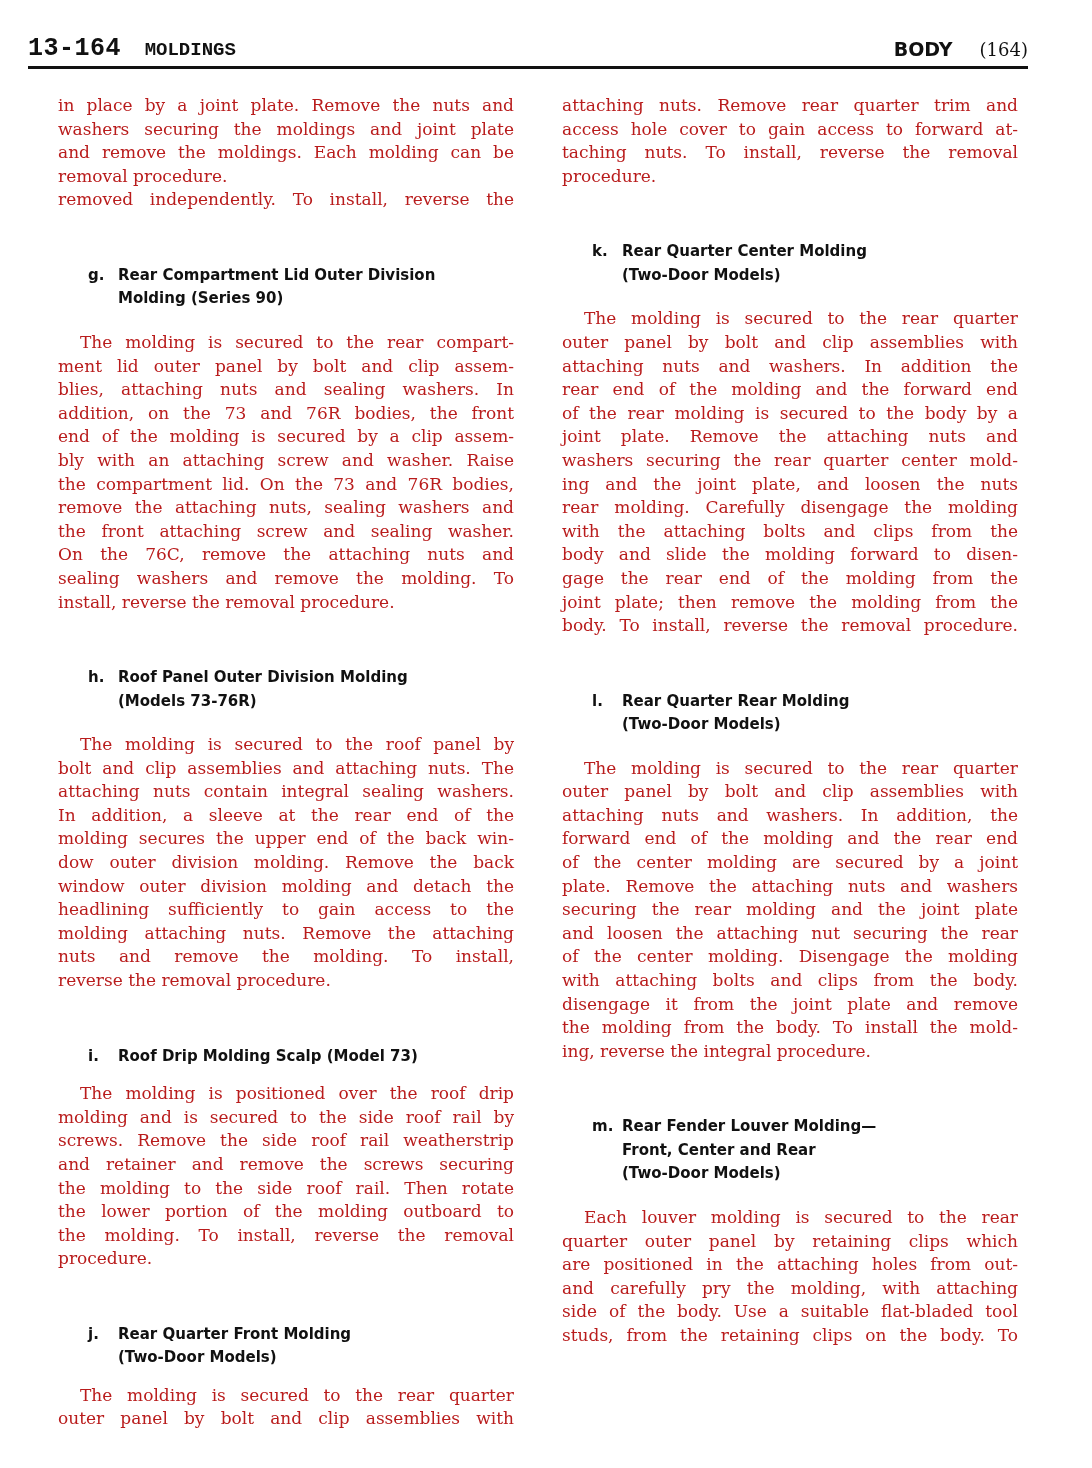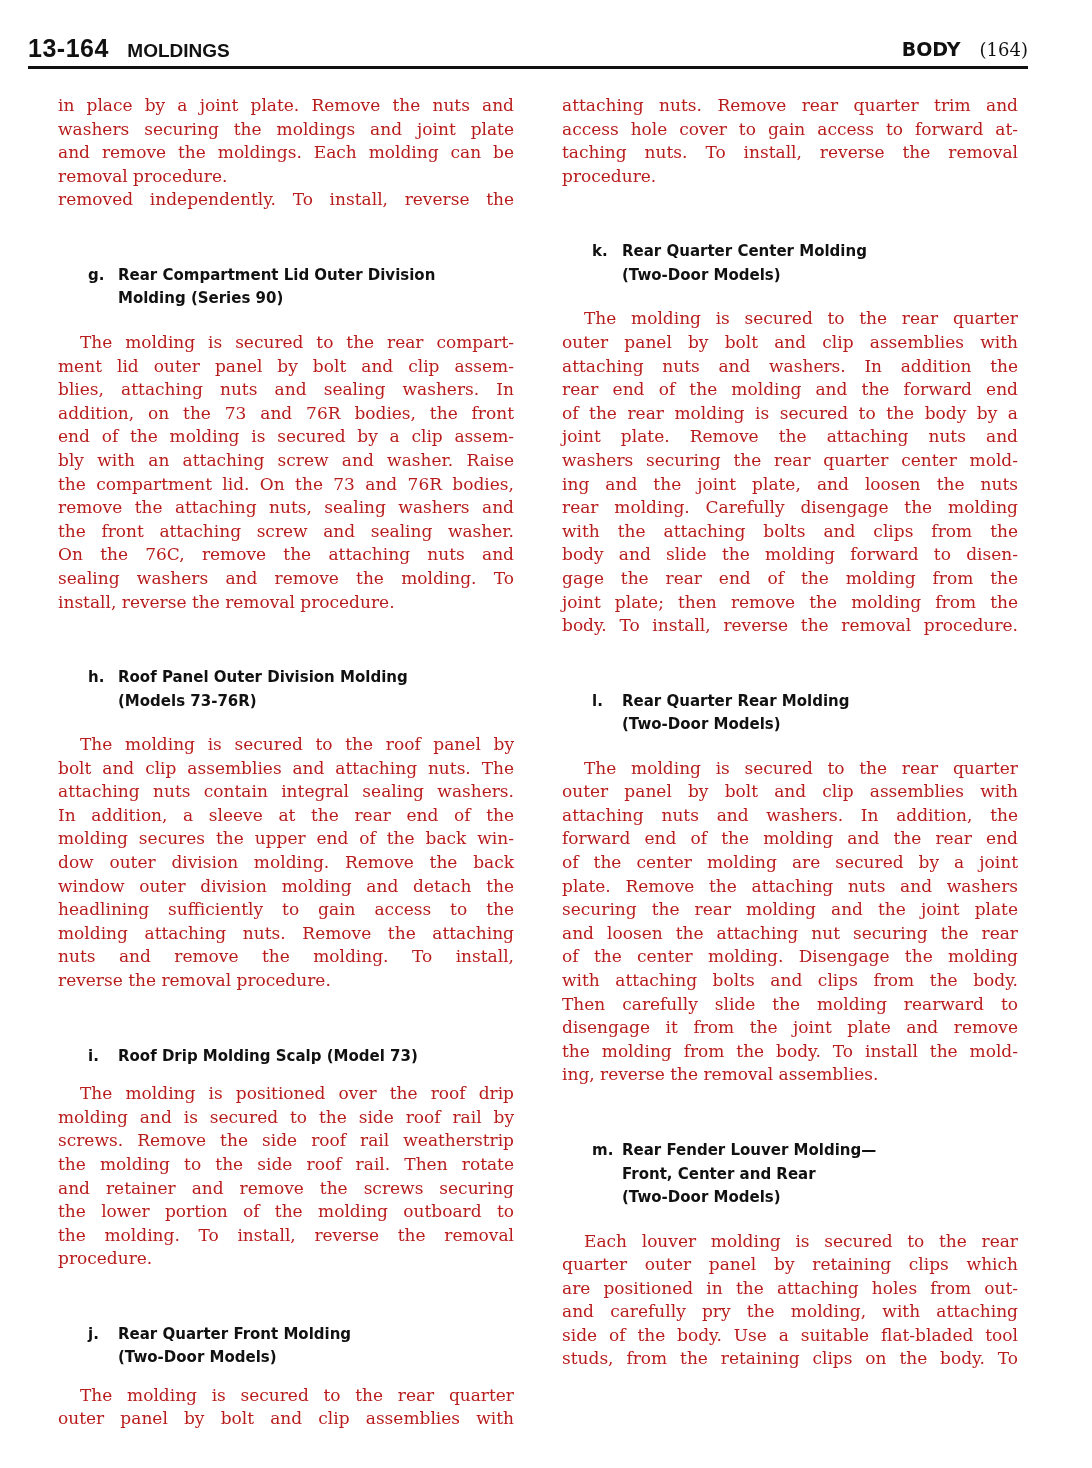--- a/index.html
+++ b/index.html
@@ -1,26 +1,26 @@
 <!DOCTYPE html>
 <html><head>
 <meta charset="utf-8">
 <style>
   html, body { margin: 0; padding: 0; background: #ffffff; }
   body { width: 1092px; height: 1468px; position: relative; overflow: hidden; color: #111; }
   .page { position: absolute; left: 0; top: 0; width: 1092px; height: 1468px; }
 
   
   .header { position: absolute; left: 28px; top: 28px; width: 1000px; height: 40px; }
-  .hdr-left { position: absolute; left: 0; top: 6px; font-family: Liberation Sans, sans-serif; font-weight: bold; }
+  .hdr-left { position: absolute; left: 0; top: 6px; font-family: Liberation Mono, monospace; font-weight: bold; }
   .hdr-num { font-size: 25px; letter-spacing: 0.5px; }
   .hdr-sec { font-size: 19px; margin-left: 14px; }
   .hdr-right { position: absolute; right: 0; top: 10px; font-family: "DejaVu Sans", sans-serif; }
   .hdr-body { font-size: 19px; font-weight: bold; margin-left: 38px; }
-  .hdr-page { font-family: "DejaVu Serif", serif; font-size: 18px; margin-left: 14px; }
+  .hdr-page { font-family: "DejaVu Serif", serif; font-size: 18px; margin-left: 22px; }
   .hdr-rule { position: absolute; left: 0; top: 38px; width: 1000px; height: 3px; background: #111; }
 
   
   .col { position: absolute; top: 94px; width: 456px; }
   .col-left { left: 58px; }
   .col-right { left: 562px; }
 
   .para { font-family: "DejaVu Serif", "Liberation Serif", serif; font-size: 17px; line-height: 23.6px; color: #b91c1c; }
   .line { display: block; text-align: justify; text-align-last: justify; white-space: nowrap; height: 23.6px; overflow: visible; }
   .line.last { text-align-last: left; }
@@ -109,22 +109,22 @@
 
     <div class="heading">
       <span class="letter">i.</span>
       <span class="hline">Roof Drip Molding Scalp (Model 73)</span>
     </div>
     <div class="gap-sm"></div>
     <div class="para">
       <span class="line indent">The molding is positioned over the roof drip</span>
       <span class="line">molding and is secured to the side roof rail by</span>
       <span class="line">screws. Remove the side roof rail weatherstrip</span>
+      <span class="line">and retainer and remove the screws securing</span>
       <span class="line">the molding to the side roof rail. Then rotate</span>
-      <span class="line">and retainer and remove the screws securing</span>
       <span class="line">the lower portion of the molding outboard to</span>
       <span class="line">the molding. To install, reverse the removal</span>
       <span class="line last">procedure.</span>
     </div>
 
     <div class="gap-lg"></div>
 
     <div class="heading">
       <span class="letter">j.</span>
       <span class="hline">Rear Quarter Front Molding</span>
@@ -182,24 +182,23 @@
       <span class="line indent">The molding is secured to the rear quarter</span>
       <span class="line">outer panel by bolt and clip assemblies with</span>
       <span class="line">attaching nuts and washers. In addition, the</span>
       <span class="line">forward end of the molding and the rear end</span>
       <span class="line">of the center molding are secured by a joint</span>
       <span class="line">plate. Remove the attaching nuts and washers</span>
       <span class="line">securing the rear molding and the joint plate</span>
       <span class="line">and loosen the attaching nut securing the rear</span>
       <span class="line">of the center molding. Disengage the molding</span>
       <span class="line">with attaching bolts and clips from the body.</span>
-      <span class="line">Then carefully slide the molding rearward to</span>
       <span class="line">disengage it from the joint plate and remove</span>
       <span class="line">the molding from the body. To install the mold-</span>
-      <span class="line last">ing, reverse the removal assemblies.</span>
+      <span class="line last">ing, reverse the integral procedure.</span>
     </div>
 
     <div class="gap-lg"></div>
 
     <div class="heading">
       <span class="letter">m.</span>
       <span class="hline">Rear Fender Louver Molding—</span>
       <span class="hline">Front, Center and Rear</span>
       <span class="hline">(Two-Door Models)</span>
     </div>

